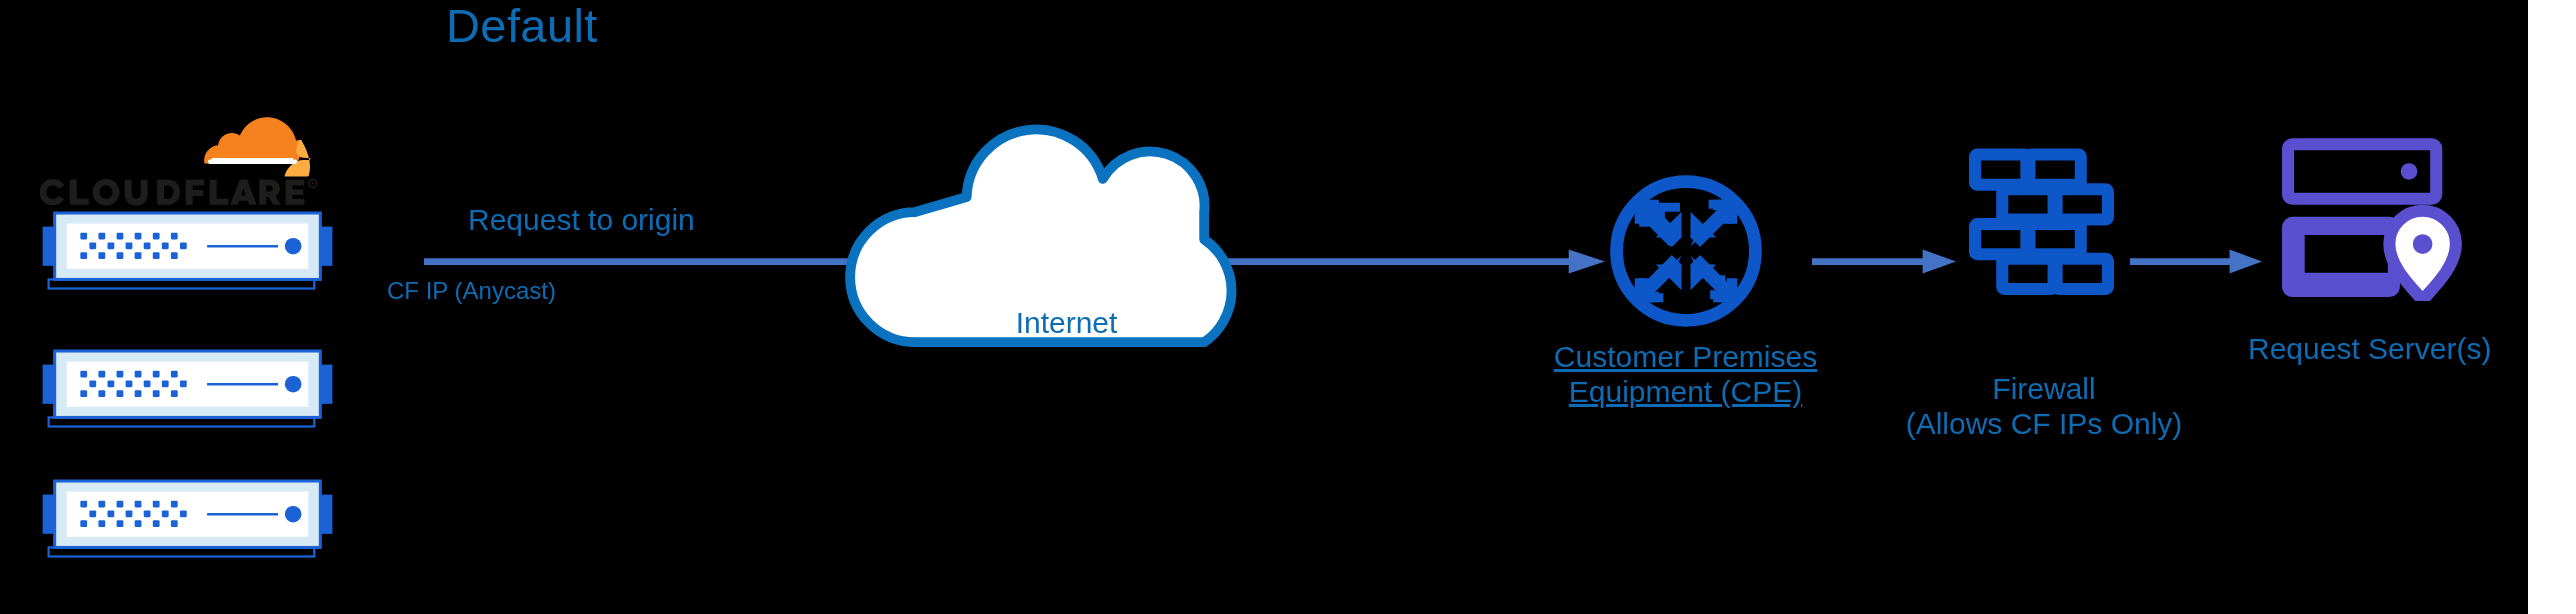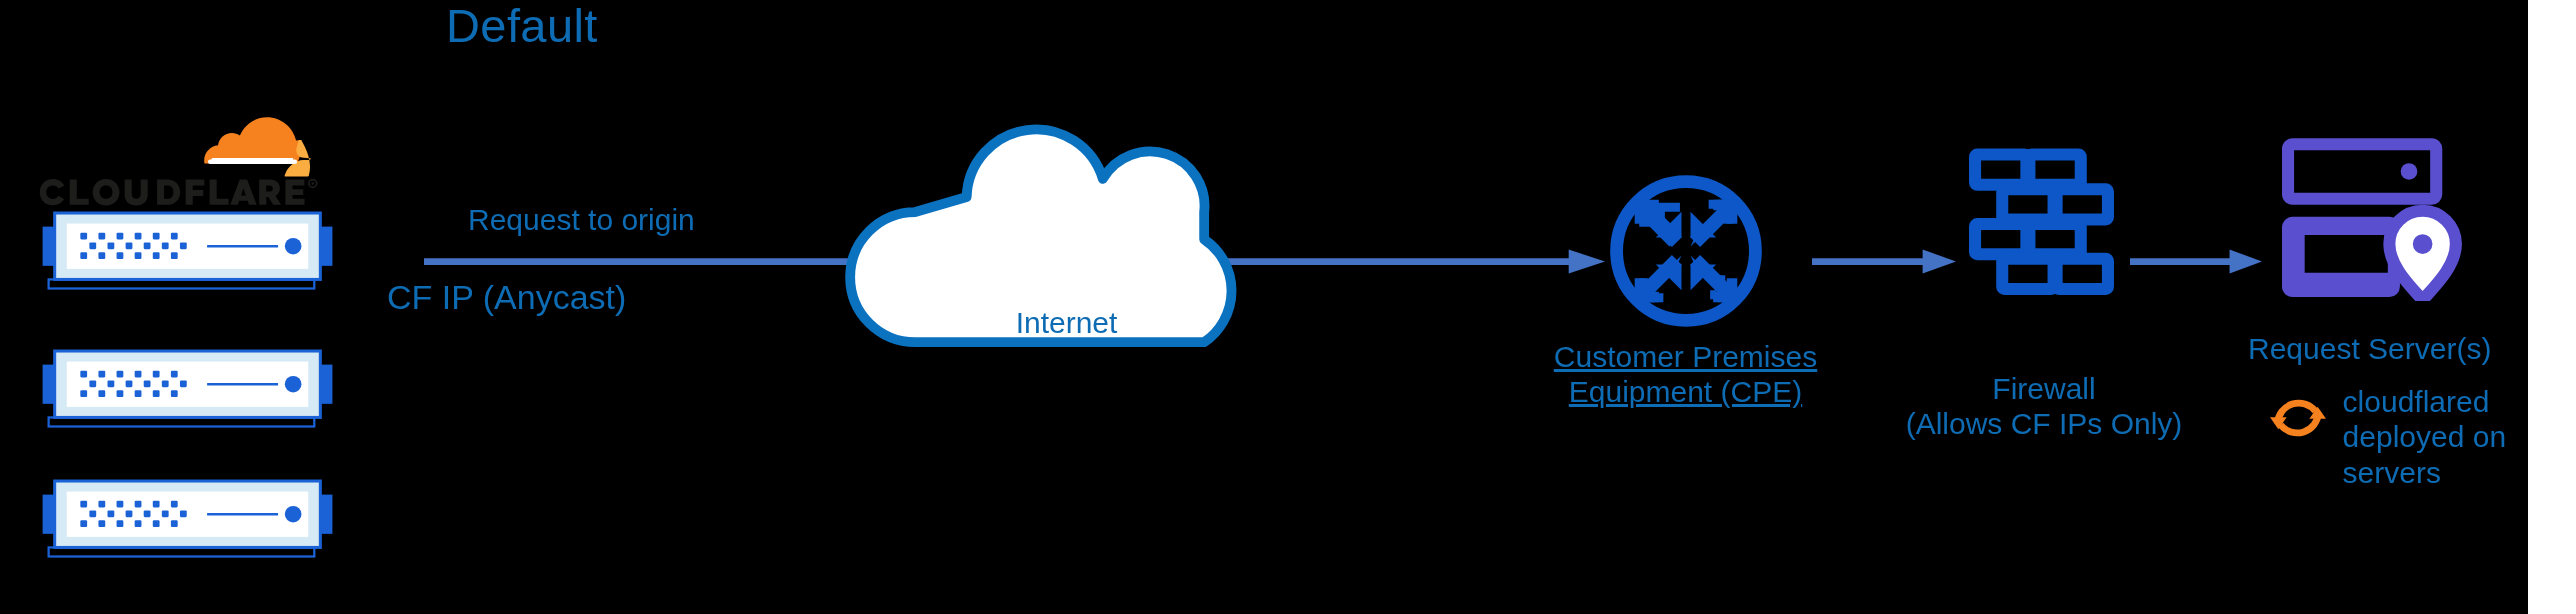--- a/index.html
+++ b/index.html
@@ -86,21 +86,21 @@
   #label-request-to-origin {
     left: 468px;
     top: 203px;
     font-size: 30px;
     color: #0E6CB4;
     white-space: nowrap;
   }
   #label-cf-ip {
     left: 387px;
     top: 277px;
-    font-size: 34px;
+    font-size: 24px;
     line-height: 1.18;
     color: #0E6CB4;
     white-space: nowrap;
   }
 
   
   #cpe-icon {
     left: 1603px;
     top: 168px;
     width: 166px;
@@ -393,28 +393,15 @@
 
     <path d="M186 96
              a44 44 0 0 1 44 44
              c0 30 -30 58 -44 74
              c-14 -16 -44 -44 -44 -74
              a44 44 0 0 1 44 -44 z" fill="#FFFFFF" stroke="#5A4FCF" stroke-width="16" stroke-linejoin="round"></path>
     <circle cx="186" cy="140" r="13" fill="#5A4FCF"></circle>
   </svg>
   <div class="abs" id="origin-label">Request Server(s)</div>
 
-  <div class="abs" id="cloudflared-note">
-    <svg id="sync-icon" viewBox="0 0 82 82">
-      <g fill="none" stroke="#F6821F" stroke-width="9" stroke-linecap="butt">
-        <path d="M14 48 A 28 28 0 0 1 64 32"></path>
-        <path d="M68 34 A 28 28 0 0 1 18 50"></path>
-      </g>
-      <polygon points="4,40 26,40 15,56" fill="#F6821F"></polygon>
-      <polygon points="78,42 56,42 67,26" fill="#F6821F"></polygon>
-    </svg>
-    <div class="multiline" id="cloudflared-note-text">cloudflared
-deployed on
-servers</div>
-  </div>
 
 </div>
 
 
 </body></html>

